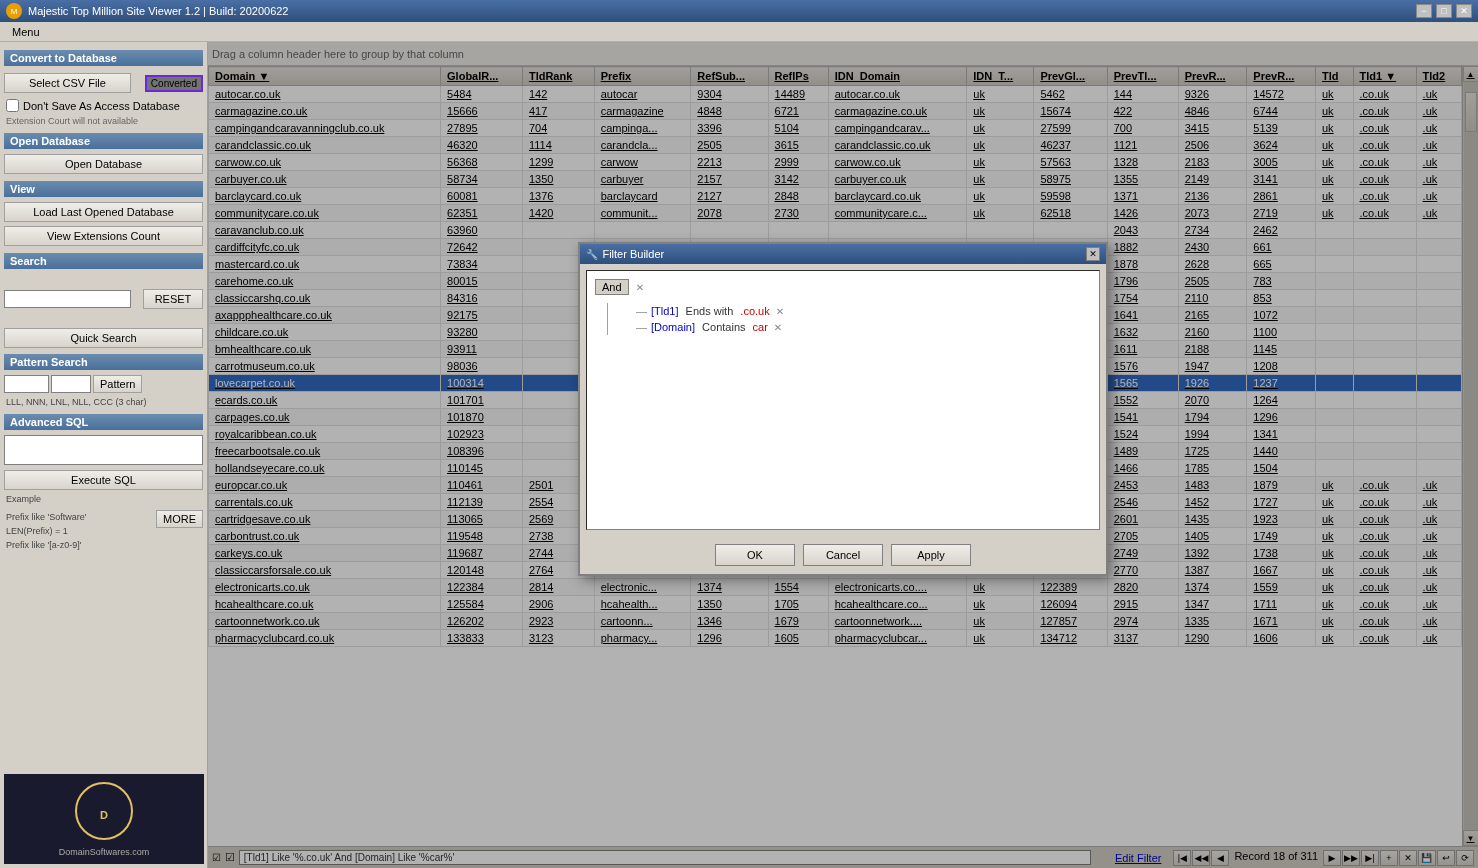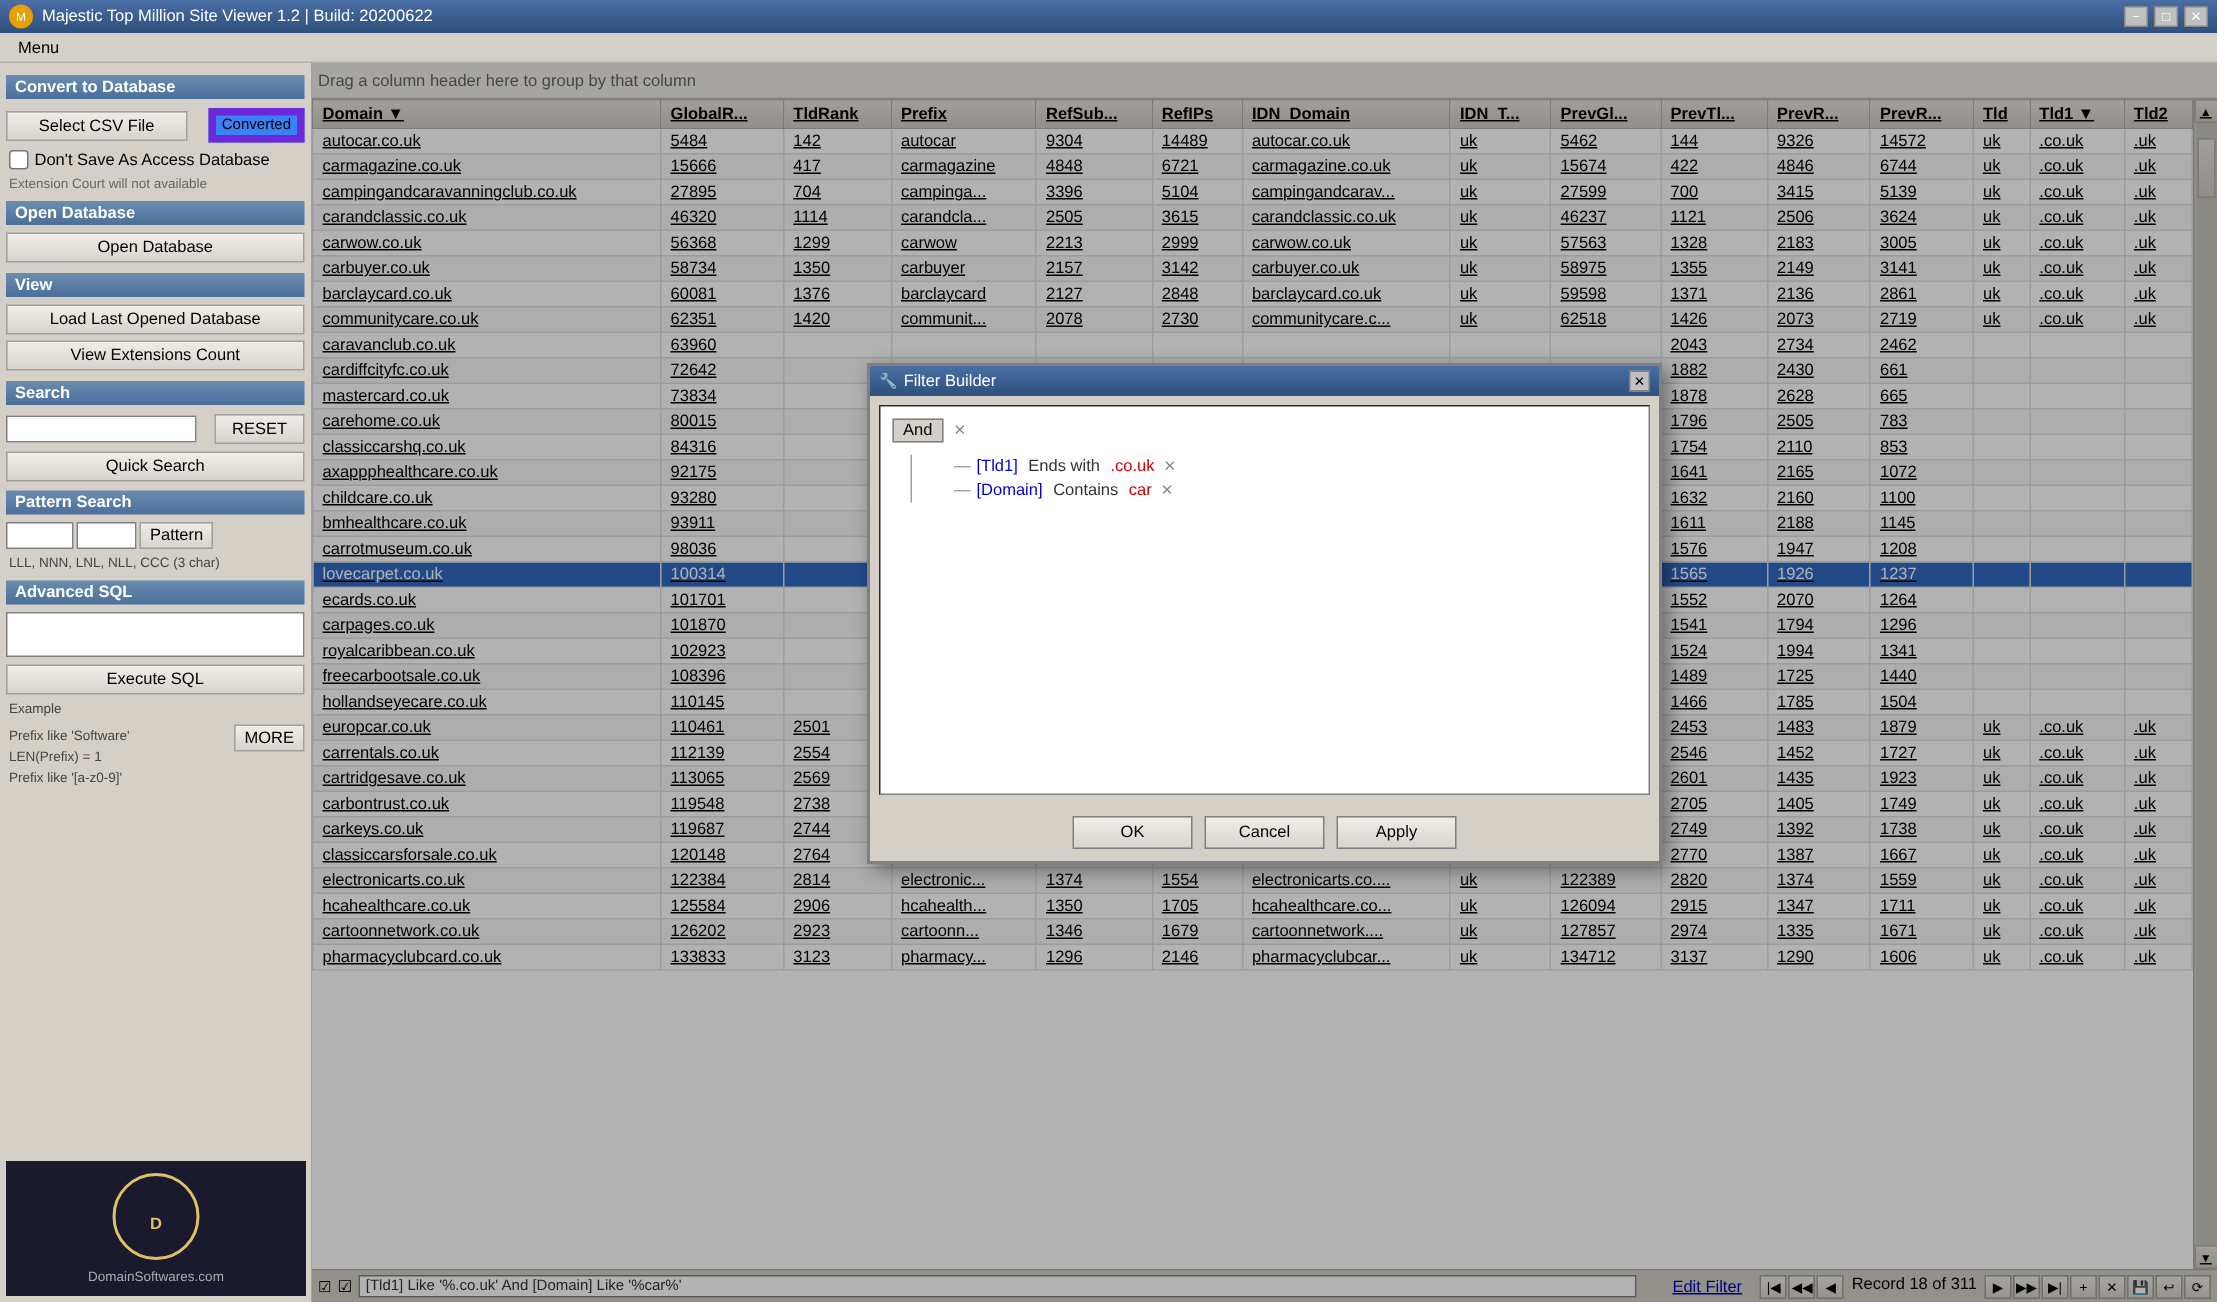--- a/index.html
+++ b/index.html
@@ -289,24 +289,24 @@
       width: 80px;
       padding: 4px 8px;
       background: linear-gradient(to bottom, #f0ede8, #d8d4cc);
       border: 1px solid #808080;
       cursor: pointer;
       font-size: 11px;
       text-align: center;
     }
 
     .converted-badge {
-      background: #3b82f6;
+      background: #737373;
       padding: 1px 4px;
       font-size: 10px;
-      border: 5px solid #6d28d9;
+      border: 2px solid #6d28d9;
     }
 
     .filter-tree-line {
       margin-left: 12px;
       border-left: 1px solid #a0a0a0;
       padding-left: 8px;
     }
 
     .reset-btn {
       background: linear-gradient(to bottom, #f0ede8, #d8d4cc);
@@ -411,21 +411,21 @@
     <div style="font-size:9px;color:#666;padding:1px 2px;">Extension Court will not available</div>
 
     <div class="section-header">Open Database</div>
     <button class="sidebar-btn">Open Database</button>
 
     <div class="section-header">View</div>
     <button class="sidebar-btn">Load Last Opened Database</button>
     <button class="sidebar-btn">View Extensions Count</button>
 
     <div class="section-header">Search</div>
-    <div style="display:flex;gap:12px;margin:2px 0;">
+    <div style="display:flex;gap:12px;margin:16px 0;">
       <input type="text" class="search-input" style="flex: 1 1 0%;">
       <button class="reset-btn">RESET</button>
     </div>
     <button class="quick-search-btn">Quick Search</button>
 
     <div class="section-header">Pattern Search</div>
     <div class="pattern-row">
       <input type="text" class="pattern-input-main" style="">
       <input type="text" class="pattern-input-ext" style="">
       <button class="pattern-btn">Pattern</button>
@@ -1031,21 +1031,21 @@
                 <td>uk</td>
                 <td>.co.uk</td>
                 <td>.uk</td>
               </tr>
               <tr>
                 <td>pharmacyclubcard.co.uk</td>
                 <td>133833</td>
                 <td>3123</td>
                 <td>pharmacy...</td>
                 <td>1296</td>
-                <td>2146</td>
+                <td>1605</td>
                 <td>pharmacyclubcar...</td>
                 <td>uk</td>
                 <td>134712</td>
                 <td>3137</td>
                 <td>1290</td>
                 <td>1606</td>
                 <td>uk</td>
                 <td>.co.uk</td>
                 <td>.uk</td>
               </tr>

